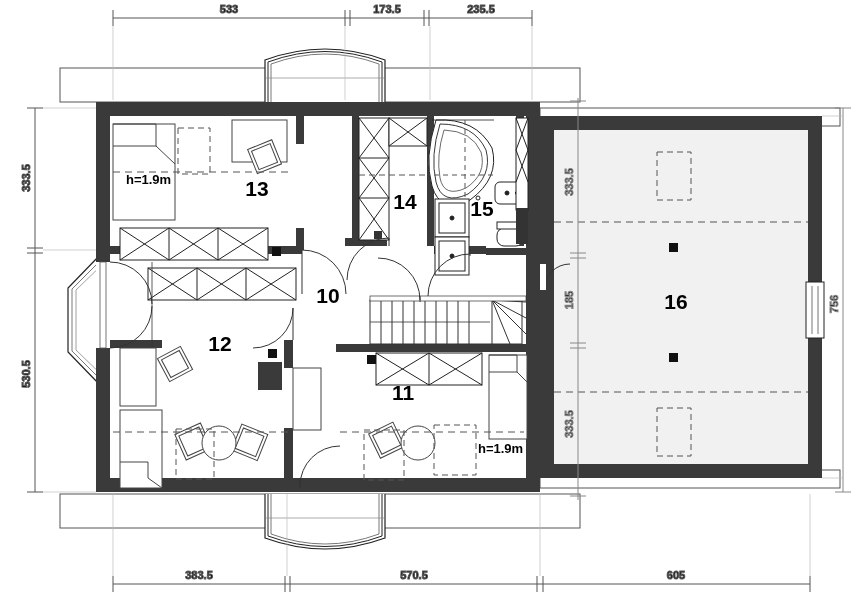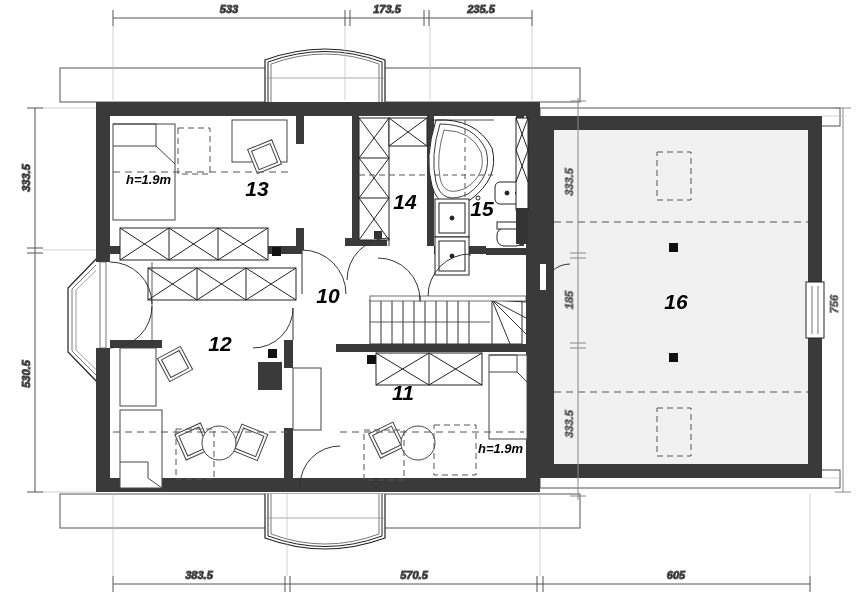--- a/index.html
+++ b/index.html
@@ -1,18 +1,18 @@
 <!DOCTYPE html>
 <html><head>
 <meta charset="utf-8">
 <style>
   html,body{margin:0;padding:0;background:#ffffff;}
   body{width:860px;height:600px;overflow:hidden;
        font-family:"Liberation Sans",sans-serif;color:#000;}
-  #stage{position:relative;width:860px;height:512px;font-style:italic;}
+  #stage{position:relative;width:860px;height:512px;}
   svg{display:block;}
   .dimtxt{font-family:"Liberation Sans",sans-serif;font-size:11px;font-weight:bold;fill:#000;}
   .roomtxt{font-family:"Liberation Sans",sans-serif;font-size:21px;font-weight:bold;fill:#000;}
   .htxt{font-family:"Liberation Sans",sans-serif;font-size:13px;font-weight:bold;fill:#000;}
 </style>
 </head>
 <body>
 
 <div id="stage">
 <svg width="860" height="600" viewBox="0 0 860 600">

